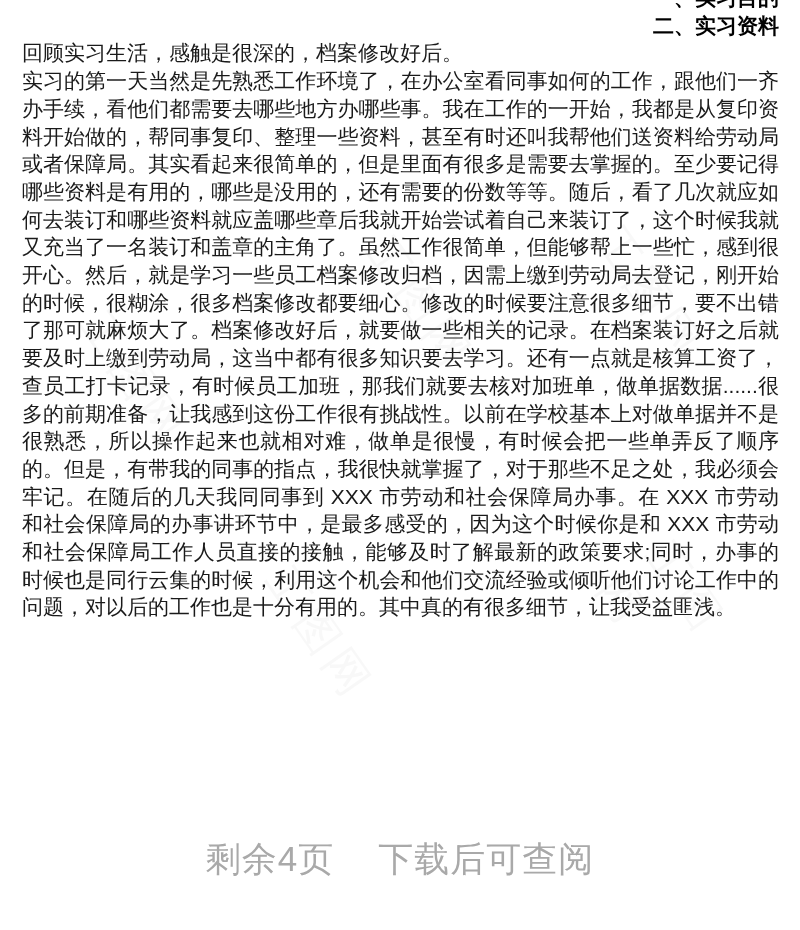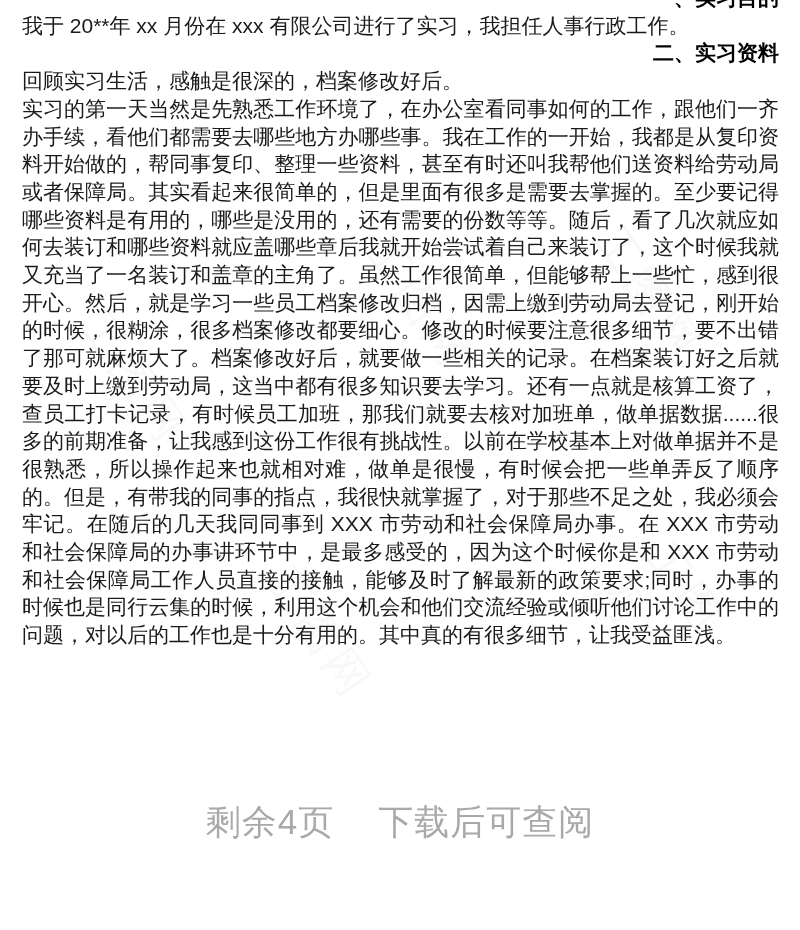--- a/index.html
+++ b/index.html
@@ -31,21 +31,21 @@
     font-size: 21px;
     line-height: 27.7px;
   }
   .doc h3 {
     font-weight: 700;
     color: #000000;
     text-align: right;
   }
   .preview-footer {
     position: absolute;
-    top: 802px;
+    top: 839px;
     left: 0;
     width: 100%;
     text-align: center;
     color: #a9a9a9;
     font-size: 35px;
     line-height: 40px;
     letter-spacing: 1px;
     white-space: nowrap;
   }
   .preview-footer .gap {
@@ -67,21 +67,20 @@
   .wm2 { left: 630px; top: 215px; }
   .wm3 { left: 300px; top: 555px; }
   .wm4 { left: 680px; top: 530px; }
   .wm5 { left: 115px; top: 300px; }
 </style>
 </head>
 <body>
 
 <div class="doc">
   <h3>一、实习目的</h3>
-  <p>我于 20**年 xx 月份在 xxx 有限公司进行了实习，我担任人事行政工作。</p>
   <h3>二、实习资料</h3>
   <p>回顾实习生活，感触是很深的，档案修改好后。</p>
   <p>实习的第一天当然是先熟悉工作环境了，在办公室看同事如何的工作，跟他们一齐办手续，看他们都需要去哪些地方办哪些事。我在工作的一开始，我都是从复印资料开始做的，帮同事复印、整理一些资料，甚至有时还叫我帮他们送资料给劳动局或者保障局。其实看起来很简单的，但是里面有很多是需要去掌握的。至少要记得哪些资料是有用的，哪些是没用的，还有需要的份数等等。随后，看了几次就应如何去装订和哪些资料就应盖哪些章后我就开始尝试着自己来装订了，这个时候我就又充当了一名装订和盖章的主角了。虽然工作很简单，但能够帮上一些忙，感到很开心。然后，就是学习一些员工档案修改归档，因需上缴到劳动局去登记，刚开始的时候，很糊涂，很多档案修改都要细心。修改的时候要注意很多细节，要不出错了那可就麻烦大了。档案修改好后，就要做一些相关的记录。在档案装订好之后就要及时上缴到劳动局，这当中都有很多知识要去学习。还有一点就是核算工资了，查员工打卡记录，有时候员工加班，那我们就要去核对加班单，做单据数据......很多的前期准备，让我感到这份工作很有挑战性。以前在学校基本上对做单据并不是很熟悉，所以操作起来也就相对难，做单是很慢，有时候会把一些单弄反了顺序的。但是，有带我的同事的指点，我很快就掌握了，对于那些不足之处，我必须会牢记。在随后的几天我同同事到 XXX 市劳动和社会保障局办事。在 XXX 市劳动和社会保障局的办事讲环节中，是最多感受的，因为这个时候你是和 XXX 市劳动和社会保障局工作人员直接的接触，能够及时了解最新的政策要求;同时，办事的时候也是同行云集的时候，利用这个机会和他们交流经验或倾听他们讨论工作中的问题，对以后的工作也是十分有用的。其中真的有很多细节，让我受益匪浅。</p>
 </div>
 
 <div class="wm wm1">工图网</div>
 <div class="wm wm2">工图网</div>
 <div class="wm wm3">工图网</div>
 <div class="wm wm4">工图网</div>
 <div class="wm wm5">工图网</div>

